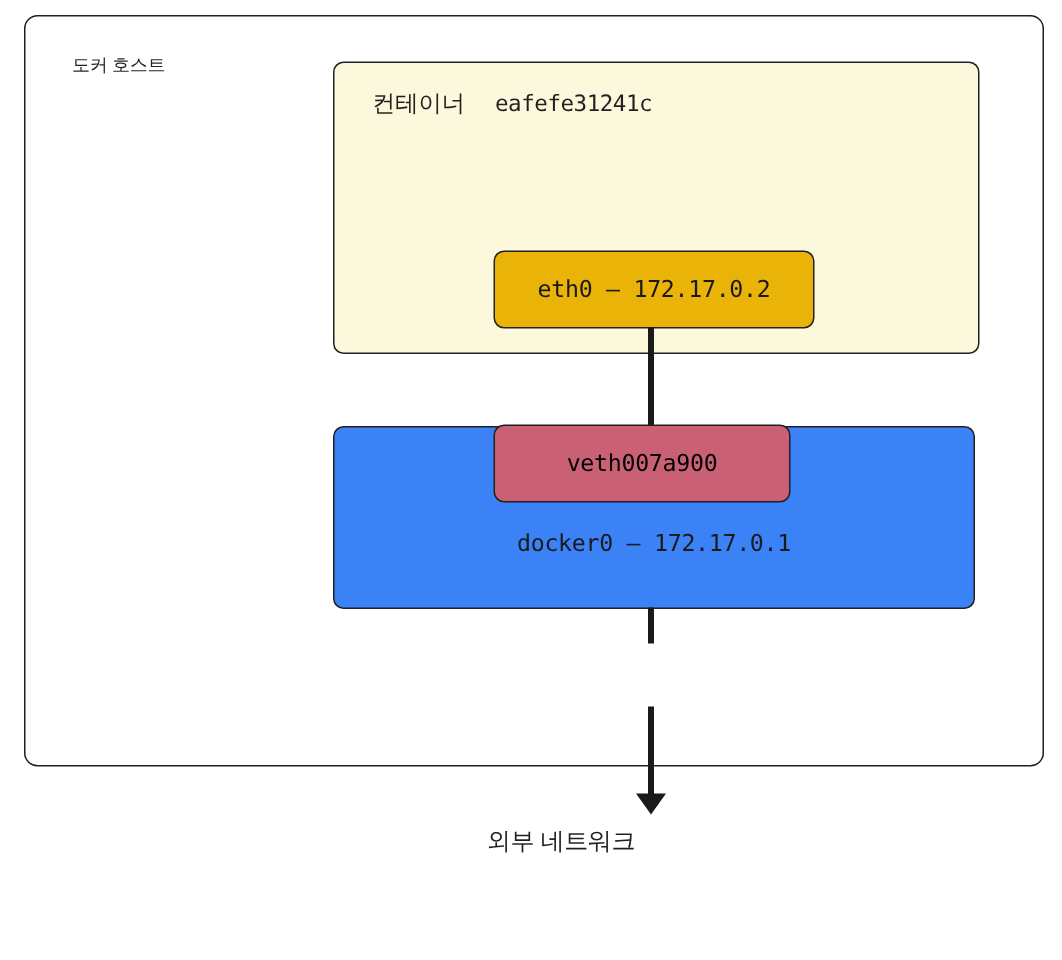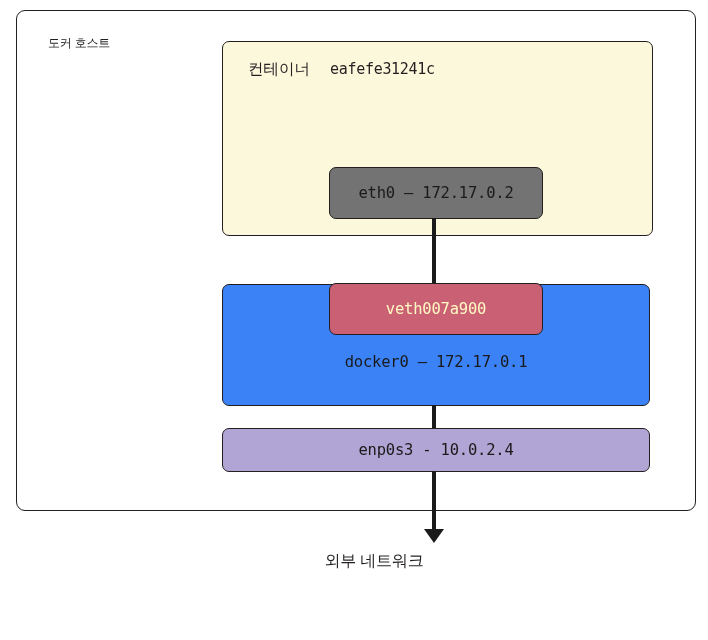--- a/index.html
+++ b/index.html
@@ -82,21 +82,21 @@
     margin-left: 20px;
     letter-spacing: -0.3px;
   }
 
   
   .eth0-box {
     left: 329px;
     top: 167px;
     width: 214px;
     height: 52px;
-    background: #737373;
+    background: #eab308;
     font-family: "DejaVu Sans Mono", "Liberation Mono", monospace;
     font-size: 15.5px;
     letter-spacing: -0.2px;
   }
 
   
   .docker0-box {
     left: 222px;
     top: 284px;
     width: 428px;
@@ -113,27 +113,27 @@
     font-family: "DejaVu Sans Mono", "Liberation Mono", monospace;
     font-size: 15.5px;
     letter-spacing: -0.2px;
     color: #1a1a1a;
   }
 
   
   .veth-box {
     left: 329px;
     top: 283px;
-    width: 214px;
+    width: 198px;
     height: 52px;
     background: #ca6073;
     font-family: "DejaVu Sans Mono", "Liberation Mono", monospace;
     font-size: 15.5px;
     letter-spacing: -0.2px;
-    color: #fef9c3;
+    color: #000000;
   }
 
   
   .enp0s3-box {
     left: 222px;
     top: 428px;
     width: 428px;
     height: 44px;
     background: #b0a5d4;
     font-family: "DejaVu Sans Mono", "Liberation Mono", monospace;
@@ -220,23 +220,20 @@
   <div class="node docker0-box">
     <span class="docker0-label">docker0 – 172.17.0.1</span>
   </div>
 
   <div class="node veth-box">
     <span>veth007a900</span>
   </div>
 
   <div class="connector conn-docker0-enp"></div>
 
-  <div class="node enp0s3-box">
-    <span>enp0s3 - 10.0.2.4</span>
-  </div>
 
   <div class="connector conn-enp-out"></div>
   <div class="arrow-head"></div>
 
   <span class="external-label">외부 네트워크</span>
 
 
 </div>
 
 </body></html>

